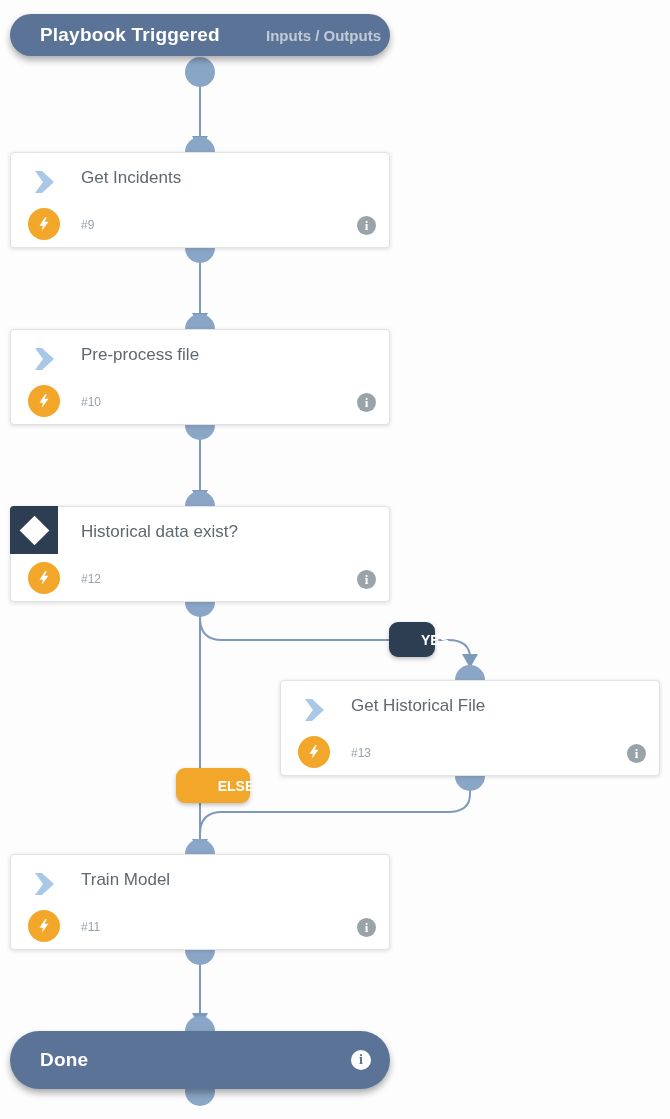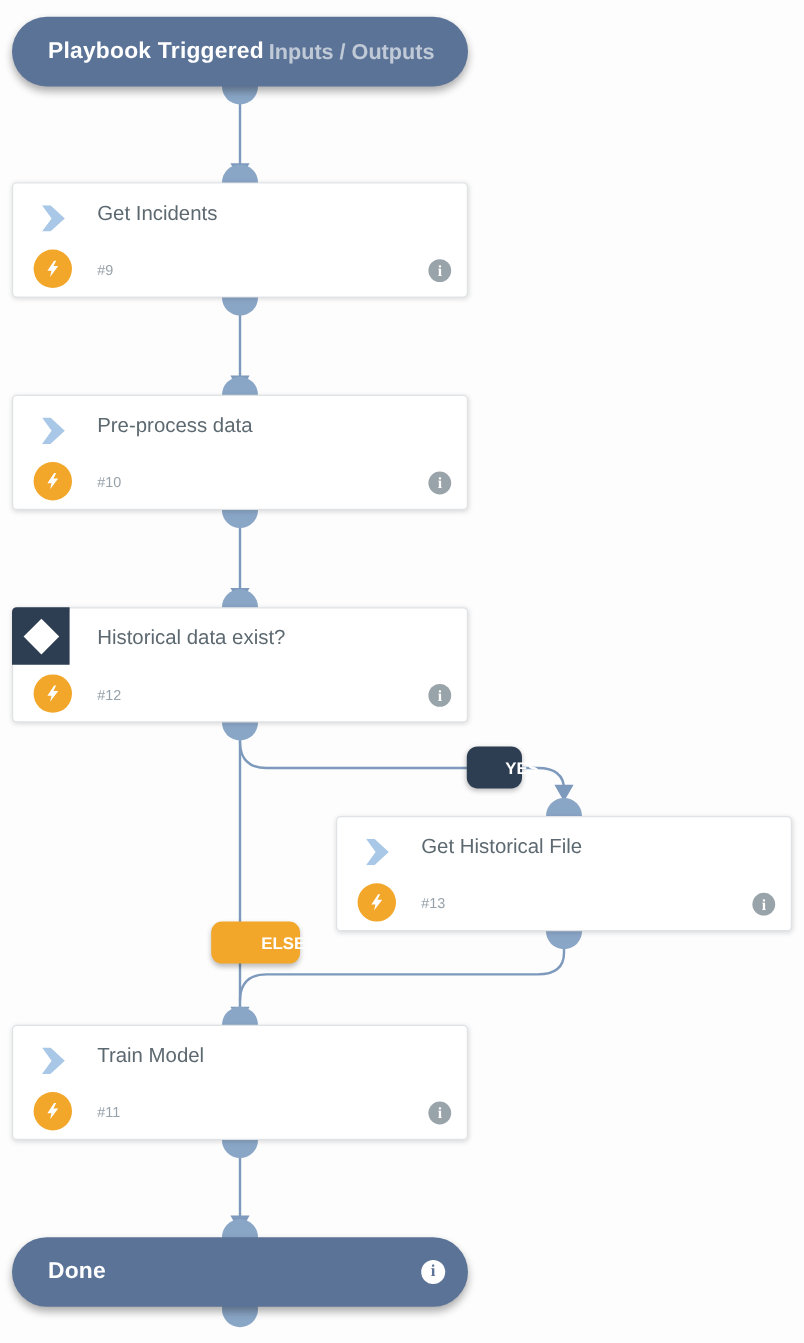--- a/index.html
+++ b/index.html
@@ -8,27 +8,27 @@
     background:#fdfdfd;
     font-family:"Liberation Sans","DejaVu Sans",sans-serif;
     position:relative;
     overflow:hidden;
   }
   #canvas { position:absolute; left:0; top:0; width:670px; height:1119px; }
   #edges { position:absolute; left:0; top:0; z-index:1; }
 
   
   .pill {
-    position:absolute; width:380px; height:58px;
+    position:absolute; width:380px; height:42px;
     background:#5b7397; border-radius:29px;
     box-shadow:0 4px 7px rgba(0,0,0,.33);
     z-index:2; display:flex; align-items:center;
   }
   .pill-title { color:#fff; font-size:19px; font-weight:bold; margin-left:30px; letter-spacing:.2px; }
-  .pill-link  { position:absolute; right:28px; color:rgba(255,255,255,.62); font-size:18px; font-weight:bold; cursor:pointer; }
+  .pill-link  { position:absolute; right:9px; color:rgba(255,255,255,.62); font-size:15px; font-weight:bold; cursor:pointer; }
   .pill-info {
     position:absolute; right:19px; width:20px; height:20px; border-radius:50%;
     background:#fff; color:#5b7397; font-family:"Liberation Serif","DejaVu Serif",serif;
     font-weight:bold; font-size:14px; display:flex; align-items:center; justify-content:center; cursor:pointer;
   }
 
   
   .card {
     position:absolute; width:380px; height:96px;
     background:#fff; border:1px solid #dfe3e6; border-radius:4px;
@@ -121,21 +121,21 @@
         </svg>
     </span>
     <span class="num">#9</span>
     <span class="info">i</span>
   </div>
 
   <div class="card" style="left:10px;top:329px;">
     <svg class="chev" viewBox="0 0 20 22">
       <polygon points="0,0 7,0 19,11 7,22 0,22 8,11" fill="#a9c7e6"></polygon>
     </svg>
-    <span class="title">Pre-process data</span>
+    <span class="title">Pre-process file</span>
     <span class="bolt">
       <svg width="18" height="22" viewBox="0 0 32 32">
           <path d="M18 4 L8 19 H14 L12 28 L24 12 H17 L21 4 Z" fill="#fff"></path>
         </svg>
     </span>
     <span class="num">#10</span>
     <span class="info">i</span>
   </div>
 
   <div class="card" style="left:10px;top:506px;">

